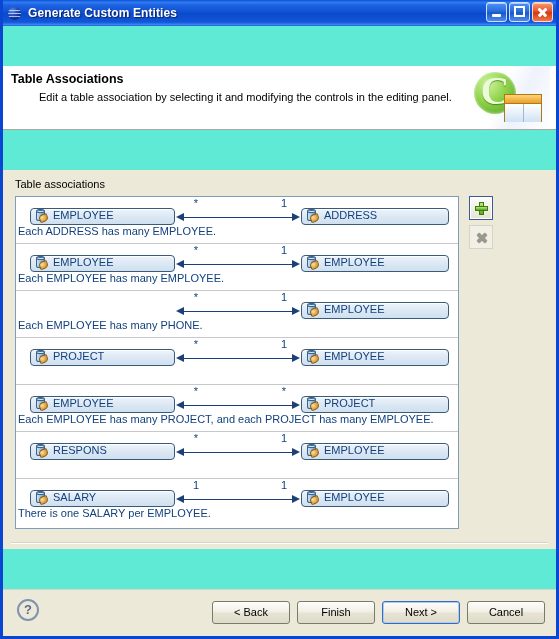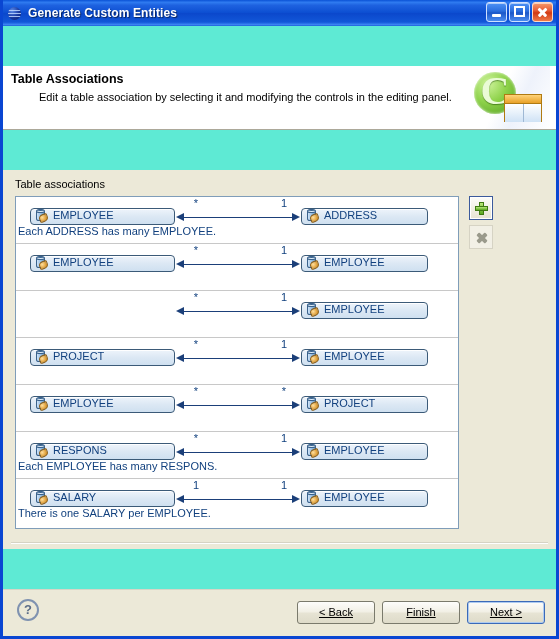--- a/index.html
+++ b/index.html
@@ -173,21 +173,21 @@
     height: 17px;
     box-sizing: border-box;
     border: 1px solid #3b5a78;
     border-radius: 4px;
     background: linear-gradient(to bottom,#eef4fb 0%, #dce8f4 50%, #cfe0f0 100%);
     box-shadow: inset 0 1px 0 rgba(255,255,255,.9);
     display: flex; align-items: flex-start;
     padding-left: 4px;
   }
   .tbl-box.left  { left: 14px; width: 145px; }
-  .tbl-box.right { left: 285px; width: 127px; }
+  .tbl-box.right { left: 285px; width: 148px; }
   .db-icon {
     width: 13px; height: 13px; flex: 0 0 13px; position: relative; margin-right: 5px;
   }
   .db-icon .cyl {
     position: absolute; left: 1px; top: 0px; width: 9px; height: 12px;
     background: linear-gradient(to right,#cfe3f6 0%, #9dc2e6 45%, #6fa3d4 100%);
     border: 1px solid #3a628c;
     border-radius: 3px / 2.6px;
     box-sizing: border-box;
   }
@@ -289,21 +289,21 @@
     position: absolute; left: 14px; top: 9px;
     width: 22px; height: 22px; border-radius: 50%;
     border: 2px solid #7f92b0;
     box-sizing: border-box;
     color: #5b6c87; font-size: 13px; font-weight: bold;
     text-align: center; line-height: 18px;
     background: #ece9d8;
   }
   .btn-row {
     position: absolute; right: 11px; top: 11px;
-    display: flex; gap: 7px; text-decoration: underline;
+    display: flex; gap: 7px;
   }
   .btn {
     width: 78px; height: 23px;
     box-sizing: border-box;
     border: 1px solid #7a7a6c;
     border-radius: 3px;
     background: linear-gradient(to bottom,#fdfdfb 0%,#f2f0e6 45%,#e6e3d3 55%,#dedbc9 100%);
     font-size: 11px; color: #000;
     text-align: center; line-height: 21px;
     font-family: "Liberation Sans", sans-serif;
@@ -396,38 +396,40 @@
               <span class="head r"></span>
             </div>
             <div class="tbl-box right">
               <span class="db-icon">
                 <span class="cyl"></span>
                 <span class="key"></span>
               </span>
               <span class="tbl-name">EMPLOYEE</span>
             </div>
           </div>
+          <div class="row-desc">Each EMPLOYEE has many EMPLOYEE.</div>
         </div>
         <div class="assoc-row">
           <div class="row-diagram">
             <div class="mult l">*</div>
             <div class="mult r">1</div>
             <div class="arrow">
               <span class="head l"></span>
               <span class="line"></span>
               <span class="head r"></span>
             </div>
             <div class="tbl-box right">
               <span class="db-icon">
                 <span class="cyl"></span>
                 <span class="key"></span>
               </span>
               <span class="tbl-name">EMPLOYEE</span>
             </div>
           </div>
+          <div class="row-desc">Each EMPLOYEE has many PHONE.</div>
         </div>
         <div class="assoc-row">
           <div class="row-diagram">
             <div class="tbl-box left">
               <span class="db-icon">
                 <span class="cyl"></span>
                 <span class="key"></span>
               </span>
               <span class="tbl-name">PROJECT</span>
             </div>
@@ -464,20 +466,21 @@
               <span class="head r"></span>
             </div>
             <div class="tbl-box right">
               <span class="db-icon">
                 <span class="cyl"></span>
                 <span class="key"></span>
               </span>
               <span class="tbl-name">PROJECT</span>
             </div>
           </div>
+          <div class="row-desc">Each EMPLOYEE has many PROJECT, and each PROJECT has many EMPLOYEE.</div>
         </div>
         <div class="assoc-row">
           <div class="row-diagram">
             <div class="tbl-box left">
               <span class="db-icon">
                 <span class="cyl"></span>
                 <span class="key"></span>
               </span>
               <span class="tbl-name">RESPONS</span>
             </div>
@@ -489,21 +492,20 @@
               <span class="head r"></span>
             </div>
             <div class="tbl-box right">
               <span class="db-icon">
                 <span class="cyl"></span>
                 <span class="key"></span>
               </span>
               <span class="tbl-name">EMPLOYEE</span>
             </div>
           </div>
-          <div class="row-desc">Each EMPLOYEE has many RESPONS.</div>
         </div>
         <div class="assoc-row">
           <div class="row-diagram">
             <div class="tbl-box left">
               <span class="db-icon">
                 <span class="cyl"></span>
                 <span class="key"></span>
               </span>
               <span class="tbl-name">SALARY</span>
             </div>
@@ -543,16 +545,17 @@
 
     <div class="body-sep"></div>
   </div>
 
   <div class="footer">
     <div class="help-icon">?</div>
     <div class="btn-row">
       <div class="btn">&lt; Back</div>
       <div class="btn">Finish</div>
       <div class="btn default">Next &gt;</div>
+      <div class="btn">Cancel</div>
     </div>
   </div>
 
 </div>
 
 </body></html>

